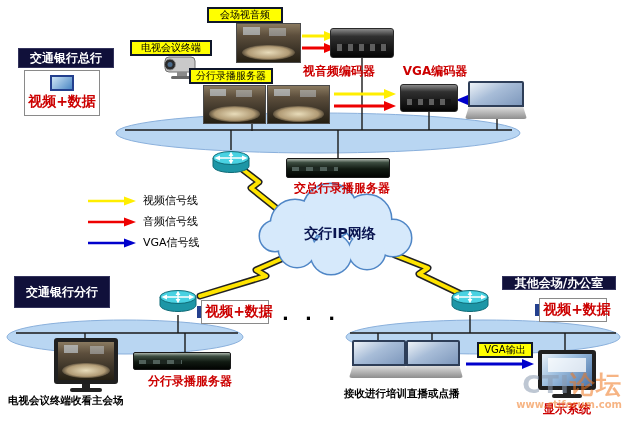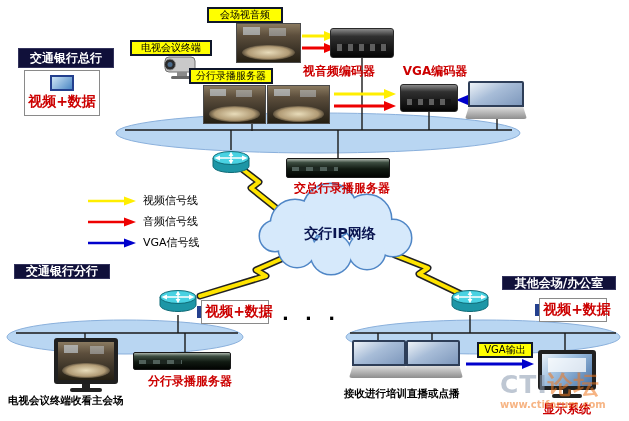--- a/index.html
+++ b/index.html
@@ -47,21 +47,21 @@
   .mini-mon { border:2px solid #24408e; background:linear-gradient(135deg,#cfe6f6,#4a86c4); z-index:2; }
   .vd-box { position:absolute; background:#fff; border:1px solid #8a8a8a; display:flex;
     align-items:center; justify-content:center; gap:4px; z-index:3; }
   .vd-box .red-text { font-size:14px; }
   .legend-row { position:absolute; display:flex; align-items:center; gap:5px; z-index:3; }
   .legend-row span { font-size:11px; color:#000; white-space:nowrap; }
   .cloud-text { position:absolute; z-index:3; font-weight:bold; font-size:14px;
     color:#0a1550; text-align:center; }
   .dots { position:absolute; font-size:18px; font-weight:bold; color:#000;
     letter-spacing:5px; z-index:3; }
-  .wm { position:absolute; z-index:5; opacity:.55; pointer-events:none; }
+  .wm { position:absolute; z-index:5; opacity:.55; pointer-events:none; text-align:right; }
   .wm-brand { font-size:25px; font-weight:bold; letter-spacing:1px; line-height:1; }
   .wm-cti { color:#8a9ab0; }
   .wm-cn { color:#f07820; }
   .wm-url { font-size:10px; color:#f07820; font-weight:bold; margin-top:2px; }
   .bolt-outline { fill:none; stroke:#222; stroke-width:7; stroke-linejoin:round; stroke-linecap:round; }
   .bolt-fill { fill:none; stroke:#ffe400; stroke-width:4; stroke-linejoin:round; stroke-linecap:round; }
 </style>
 </head>
 <body>
 
@@ -204,21 +204,21 @@
   <div class="legend-row" style="left:86px;top:235px">
     <svg width="52" height="12">
       <line x1="2" y1="6" x2="38" y2="6" stroke-width="2.5" stroke="#0000cc"></line>
       <polygon points="38,1.5 50,6 38,10.5" fill="#0000cc"></polygon>
     </svg>
     <span>VGA信号线</span>
   </div>
 
   <div class="cloud-text" style="left:272px;top:225px;width:136px">交行IP网络</div>
 
-  <div class="dark-label" style="position:absolute;left:14px;top:264px;width:96px;height:15px">交通银行分行</div>
+  <div class="dark-label" style="position:absolute;left:14px;top:276px;width:96px;height:32px">交通银行分行</div>
 
   <div class="vd-box" style="left:201px;top:300px;width:68px;height:24px">
     <div class="mini-mon" style="width:16px;height:12px"></div>
     <div class="red-text">视频+数据</div>
   </div>
 
   <div class="abs" style="left:54px;top:338px;width:64px;height:56px">
     <div class="tv-frame" style="height:46px">
         <div class="photo screen"></div>
       </div>

